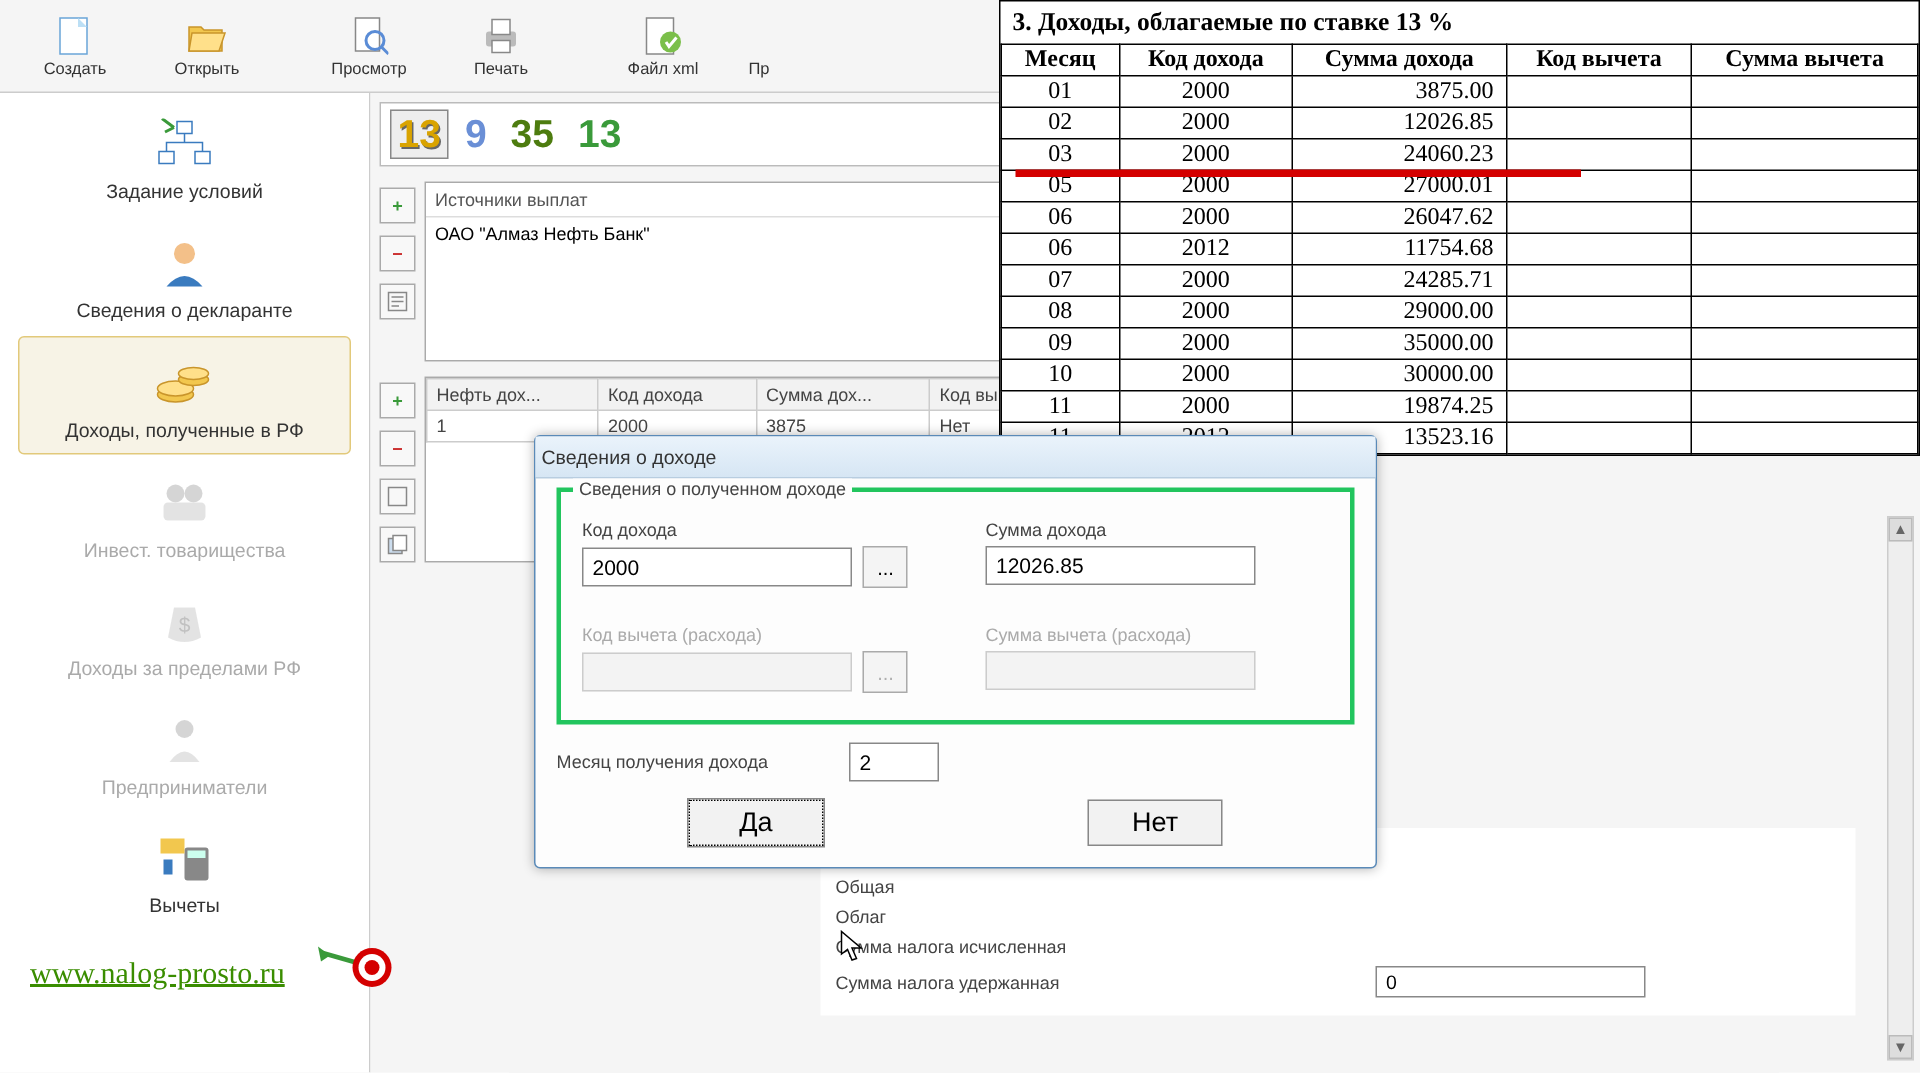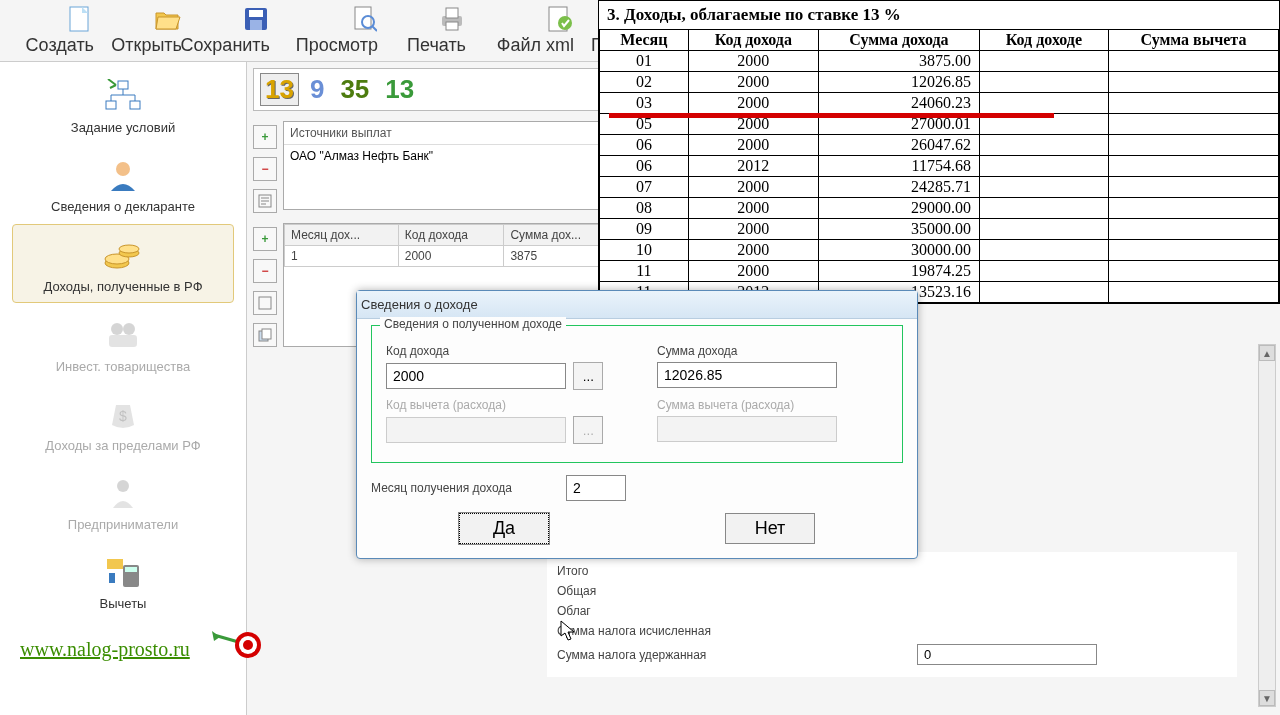--- a/index.html
+++ b/index.html
@@ -17,25 +17,25 @@
   .toolbar {
     display: flex;
     padding: 4px 6px;
     background: #f5f5f5;
     border-bottom: 1px solid #ccc;
     height: 62px;
   }
   .toolbar-btn {
     display: flex;
     flex-direction: column;
-    align-items: flex-end;
+    align-items: center;
     justify-content: center;
     width: 88px;
     cursor: pointer;
-    font-size: 18px;
+    font-size: 11px;
     color: #333;
   }
   .toolbar-btn .ticon {
     width: 28px;
     height: 28px;
     margin-bottom: 2px;
     display:flex;align-items:center;justify-content:center;
   }
 
   
@@ -157,21 +157,21 @@
     align-items:center;
     margin:6px 0;
   }
   .summary-label { flex:0 0 360px; color:#444; }
   .summary-input { width:180px; padding:2px 6px; border:1px solid #888; font-size:13px; }
 
   
   .doc-overlay {
     position:absolute;
     top:0; right:0;
-    width:682px;
+    width:614px;
     background:#fff;
     border:1px solid #000;
     font-family: "Times New Roman", serif;
     z-index:5;
   }
   .doc-title {
     font-weight:bold;
     font-size:17px;
     padding:4px 8px;
   }
@@ -204,21 +204,21 @@
   }
   .dialog-title {
     background:linear-gradient(#eaf3fb,#d6e6f4);
     padding:6px 4px;
     font-size:13px;
     color:#333;
     border-bottom:1px solid #b8cde0;
   }
   .dialog-body { padding:6px 14px 14px 14px; }
   .fieldset {
-    border:1px solid #22c55e;
+    border:3px solid #22c55e;
     padding:10px 14px 18px 14px;
     margin-bottom:12px;
     position:relative;
   }
   .fieldset-legend {
     position:absolute; top:-9px; left:8px;
     background:#fdfdfd; padding:0 4px;
     font-size:12px; color:#444;
   }
   .field-row { display:flex; gap:40px; margin-top:8px; }
@@ -298,30 +298,20 @@
     <span>Создать</span>
   </div>
   <div class="toolbar-btn">
     <span class="ticon">
         <svg width="28" height="24">
           <path d="M2 6 L10 6 L12 8 L24 8 L24 22 L2 22 Z" fill="#f2c74e" stroke="#c9952b"></path>
           <path d="M4 10 L26 10 L22 22 L2 22 Z" fill="#ffe08a" stroke="#c9952b"></path>
         </svg>
       </span>
     <span>Открыть</span>
-  </div>
-  <div class="toolbar-btn">
-    <span class="ticon">
-        <svg width="26" height="26">
-          <rect x="2" y="2" width="22" height="22" fill="#3b5fb5" rx="2"></rect>
-          <rect x="6" y="4" width="14" height="7" fill="#fff"></rect>
-          <rect x="7" y="14" width="12" height="10" fill="#9ab3e6"></rect>
-        </svg>
-      </span>
-    <span>Сохранить</span>
   </div>
   <div style="width:20px"></div>
   <div class="toolbar-btn">
     <span class="ticon">
         <svg width="26" height="28">
           <rect x="4" y="2" width="16" height="22" fill="#fff" stroke="#888"></rect>
           <circle cx="17" cy="17" r="6" fill="none" stroke="#5a8cd6" stroke-width="2"></circle>
           <line x1="21" y1="21" x2="26" y2="26" stroke="#5a8cd6" stroke-width="2"></line>
         </svg>
       </span>
@@ -443,21 +433,21 @@
       <div class="panel-toolbar">
         <div class="mini-btn" style="color:#3a9a3a">+</div>
         <div class="mini-btn" style="color:#c33">−</div>
         <div class="mini-btn">
             <svg width="14" height="14">
               <rect x="1" y="1" width="12" height="12" fill="none" stroke="#888"></rect>
               <path d="M3 4h8M3 7h8M3 10h5" stroke="#888"></path>
             </svg>
           </div>
       </div>
-      <div class="panel-body" style="height:89px">
+      <div class="panel-body" style="height:120px">
         <div class="panel-header">Источники выплат</div>
         <div class="panel-row">ОАО "Алмаз Нефть Банк"</div>
       </div>
     </div>
 
     <div class="panel">
       <div class="panel-toolbar">
         <div class="mini-btn" style="color:#3a9a3a">+</div>
         <div class="mini-btn" style="color:#c33">−</div>
         <div class="mini-btn">
@@ -469,21 +459,21 @@
             <svg width="14" height="14">
               <rect x="1" y="3" width="9" height="10" fill="#cde" stroke="#888"></rect>
               <rect x="4" y="1" width="9" height="10" fill="#fff" stroke="#888"></rect>
             </svg>
           </div>
       </div>
       <div class="panel-body">
         <table class="income-table">
           <tbody>
               <tr>
-            <th>Месяц дох...</th>
+            <th>Нефть дох...</th>
             <th>Код дохода</th>
             <th>Сумма дох...</th>
             <th>Код вы</th>
           </tr>
           <tr>
             <td>1</td>
             <td>2000</td>
             <td>3875</td>
             <td>Нет</td>
           </tr>
@@ -515,21 +505,21 @@
 </div>
 
 <div class="doc-overlay">
   <div class="doc-title">3. Доходы, облагаемые по ставке 13 %</div>
   <table class="doc-table">
     <thead>
       <tr>
         <th>Месяц</th>
         <th>Код дохода</th>
         <th>Сумма дохода</th>
-        <th>Код доходе</th>
+        <th>Код вычета</th>
         <th>Сумма вычета</th>
       </tr>
     </thead>
     <tbody id="doc-rows">
         <tr>
           <td>01</td>
           <td>2000</td>
           <td class="num">3875.00</td>
           <td></td>
           <td></td>
@@ -625,21 +615,21 @@
         <div class="field-col">
           <span class="field-label">Код дохода</span>
           <input class="field-input" value="2000" style="">
           <button class="ellipsis-btn">...</button>
         </div>
         <div class="field-col">
           <span class="field-label">Сумма дохода</span>
           <input class="field-input" value="12026.85" style="">
         </div>
       </div>
-      <div class="field-row" style="margin-top:8px">
+      <div class="field-row" style="margin-top:24px">
         <div class="field-col">
           <span class="field-label disabled">Код вычета (расхода)</span>
           <input class="field-input disabled" disabled="" style="">
           <button class="ellipsis-btn" disabled="">...</button>
         </div>
         <div class="field-col">
           <span class="field-label disabled">Сумма вычета (расхода)</span>
           <input class="field-input disabled" disabled="" style="">
         </div>
       </div>

